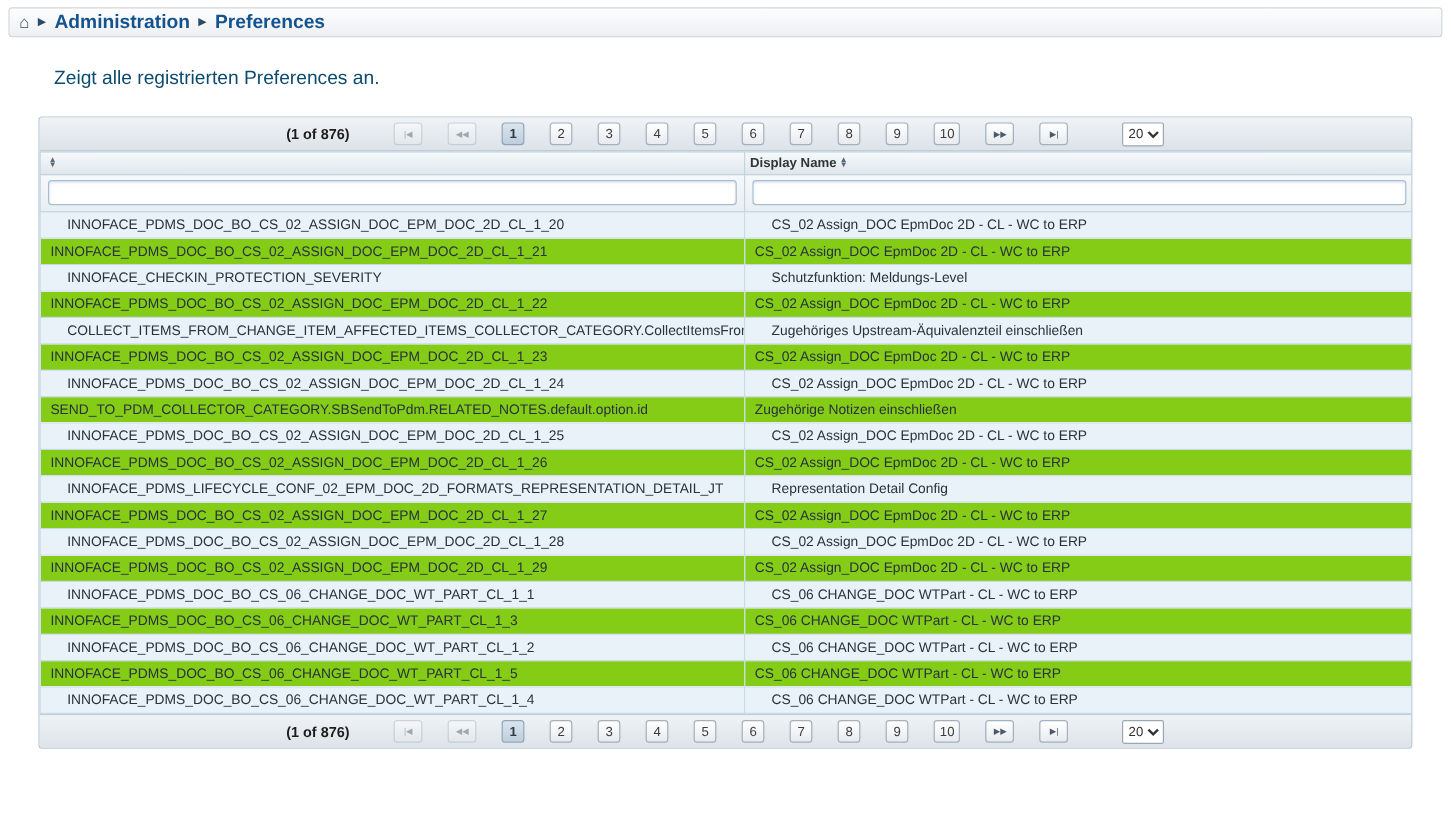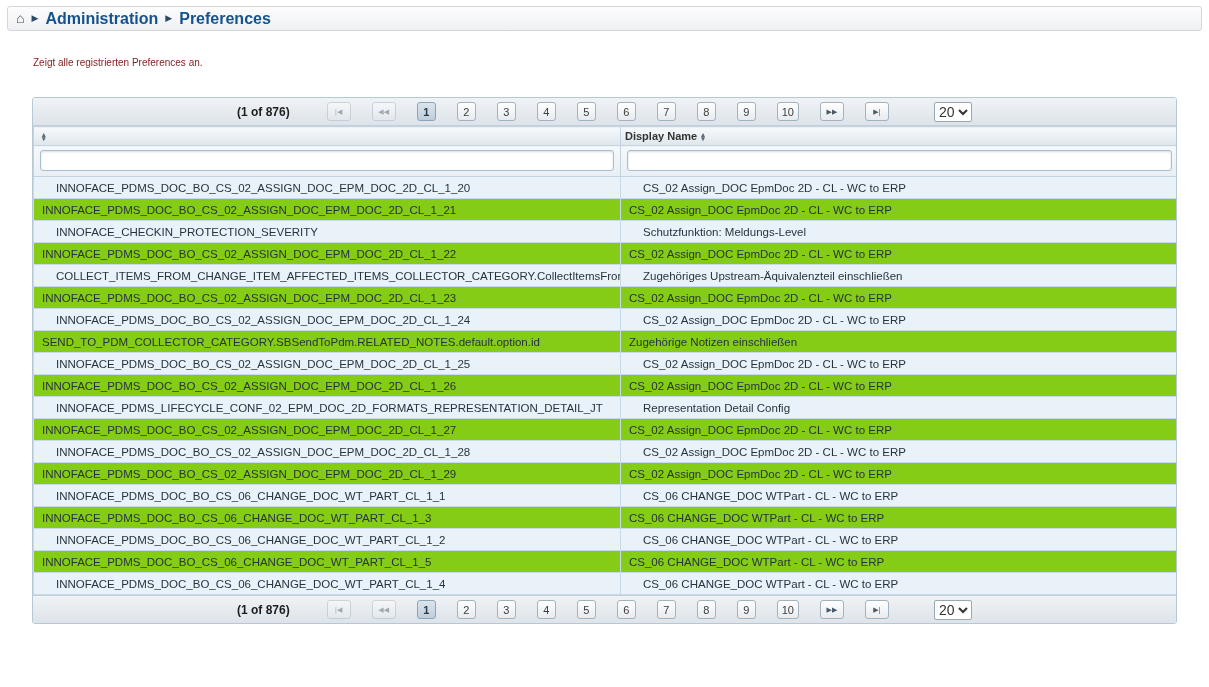--- a/index.html
+++ b/index.html
@@ -20,22 +20,22 @@
     border-radius:3px;
     display:flex; align-items:center;
     padding:0 8px; gap:7px;
   }
   .bc-home { font-size:14px; color:#3a4a58; line-height:1; cursor:pointer; margin-top:-2px; }
   .bc-sep  { font-size:9px; color:#2c4a66; line-height:1; }
   .bc-link { font-size:16px; font-weight:bold; color:#15538f; cursor:pointer; text-decoration:none; }
 
   
   .intro {
-    position:absolute; left:33px; top:57px;
-    font-size:10px; color:#7f1d1d;
+    position:absolute; left:45px; top:57px;
+    font-size:16px; color:#0c4a6e;
   }
 
   
   .datatable {
     position:absolute; left:32px; top:97px; width:1145px;
     border:1px solid #b7c8d5;
     border-radius:3px;
     background:#fff;
     overflow:hidden;
   }
@@ -59,21 +59,21 @@
     display:inline-flex; align-items:center; justify-content:center;
     cursor:pointer; user-select:none;
   }
   .pg-btn.arrow { font-size:7px; letter-spacing:0px; min-width:24px; color:#4a5a68; }
   .pg-btn.disabled { opacity:.45; }
   .pg-btn.active {
     background:linear-gradient(#dbe4ec, #bfcedb);
     border-color:#8aa5bb; font-weight:bold; color:#2b3a47;
   }
   .rows-select {
-    margin-left:24px; height:20px; font-size:14px;
+    margin-left:24px; height:20px; font-size:11px;
     font-family:"Liberation Sans", sans-serif;
     border:1px solid #9aa8b4; border-radius:2px; background:#fff; color:#333;
   }
 
   
   table.pref-table { width:100%; border-collapse:collapse; table-layout:fixed; }
   .col-name    { width:587px; }
   .col-display { width:558px; }
 
   th.col-header {

